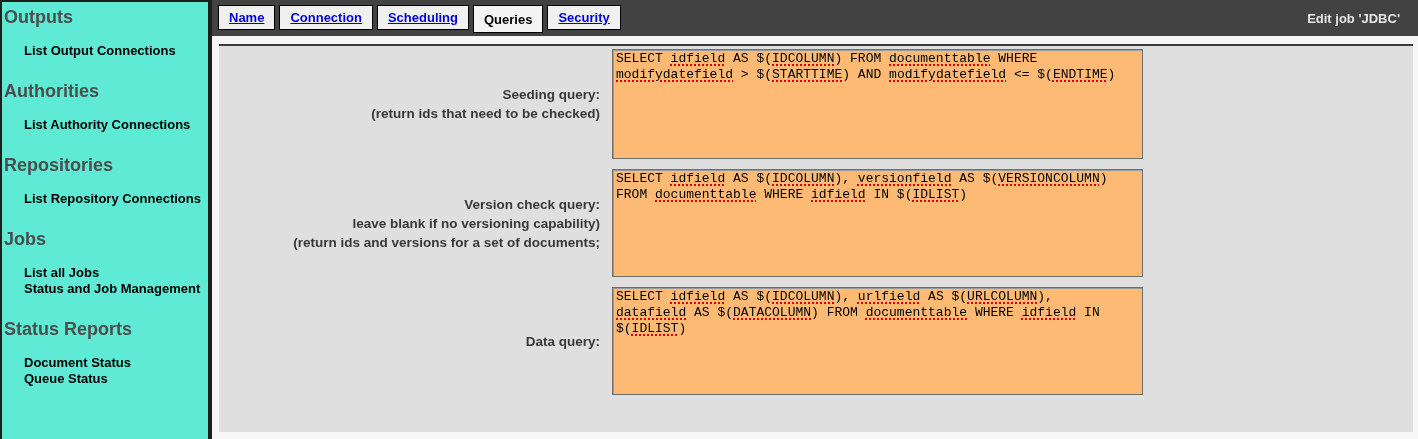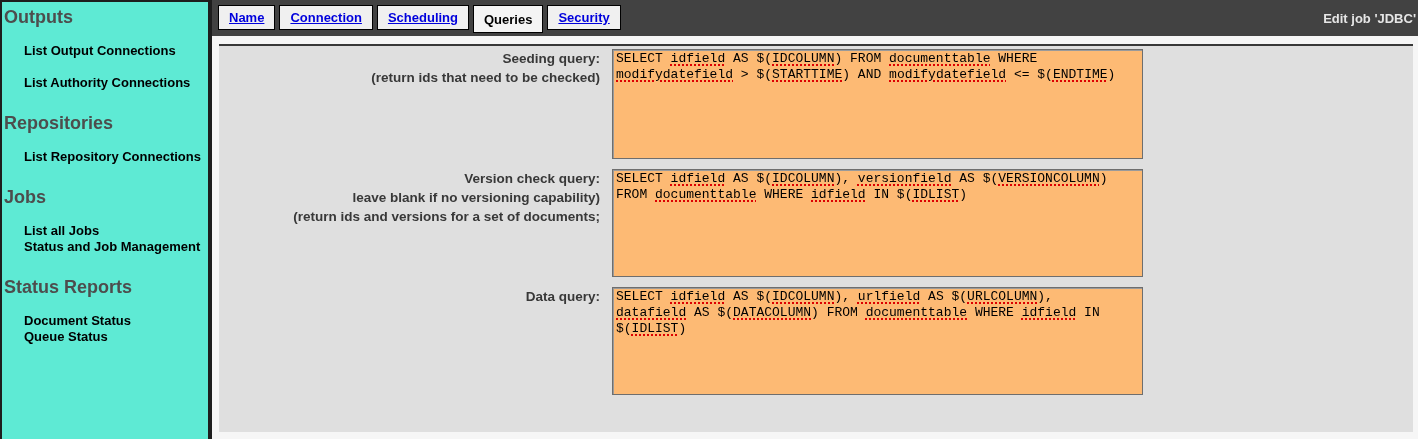--- a/index.html
+++ b/index.html
@@ -46,34 +46,34 @@
     height: 25px; padding: 0 10px;
     display: flex; align-items: center;
     font-size: 13px; font-weight: bold; cursor: pointer;
   }
   .tab.active { height: 28px; background: #f4f4f4; }
   .tab-link { color: #0000dd; text-decoration: underline; }
   .tab-label-active { color: #000000; text-decoration: none; }
   .job-title {
     margin-left: auto; align-self: center;
     color: #e6e6e6; font-size: 13px; font-weight: bold;
-    white-space: nowrap; padding-right: 2px;
+    white-space: nowrap; padding-right: 18px;
   }
 
   .content { flex: 1 1 auto; padding: 8px 5px 0 7px; background: #f6f6f6; }
 
   .panel {
     background: #dfdfdf; border-top: 2px solid #383838;
     height: 388px; display: flex; flex-direction: column;
   }
   .form { flex: 1 1 auto; padding-top: 3px; }
   .form-row { display: flex; margin-bottom: 10px; }
   .label-cell {
     flex: 0 0 393px; padding-right: 12px;
-    display: flex; flex-direction: column; justify-content: flex-start;
+    display: flex; flex-direction: column; justify-content: center;
     text-align: right; font-size: 13.5px; font-weight: bold;
     color: #383838; line-height: 19px;
   }
   .value-cell { flex: 1 1 auto; }
   .query-box {
     width: 531px; height: 110px; background: #fdba74; color: #000000;
     border: 1px solid #6e6e6e; box-shadow: inset 1px 1px 0 #9a9a9a;
     font-family: "Liberation Mono", monospace; font-size: 13px; line-height: 16px;
     padding: 1px 3px; white-space: pre-wrap; word-wrap: break-word;
     overflow: hidden; cursor: text;
@@ -100,20 +100,21 @@
 <body>
 
 <div class="app">
 
   <aside class="sidebar">
     <div class="side-heading first">Outputs</div>
     <div class="side-links">
       <div class="side-link">List Output Connections</div>
     </div>
 
+    <div class="side-heading">Authorities</div>
     <div class="side-links">
       <div class="side-link">List Authority Connections</div>
     </div>
 
     <div class="side-heading">Repositories</div>
     <div class="side-links">
       <div class="side-link">List Repository Connections</div>
     </div>
 
     <div class="side-heading">Jobs</div>

